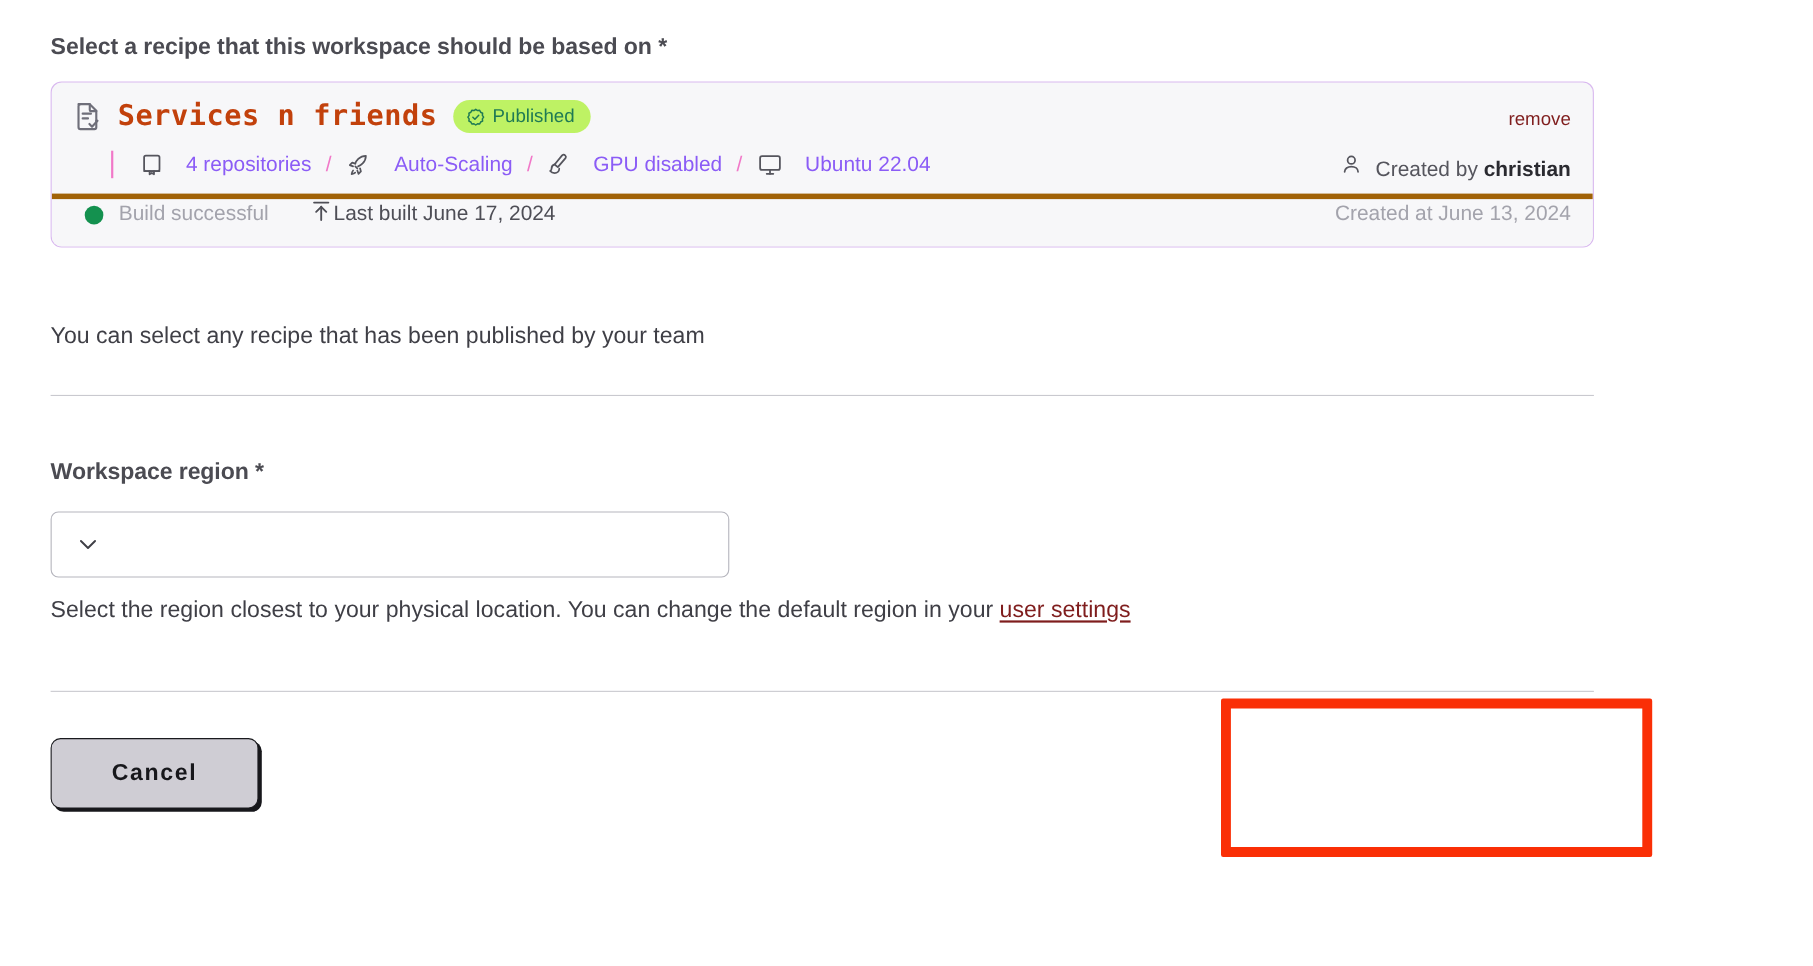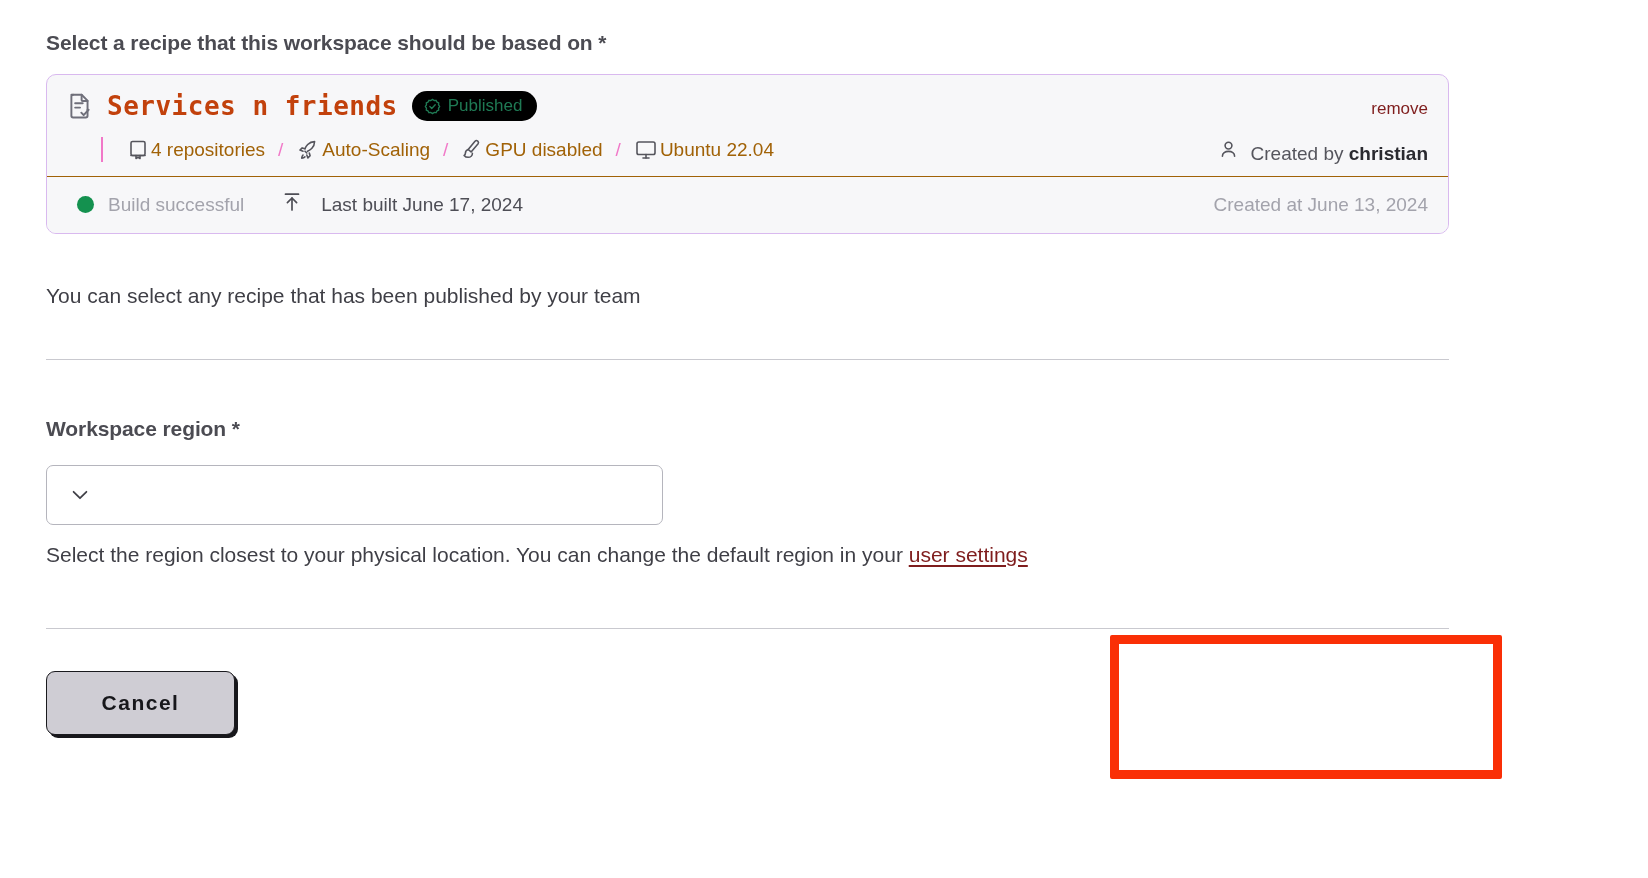--- a/index.html
+++ b/index.html
@@ -57,21 +57,21 @@
     font-size: 26px;
     font-weight: 700;
     color: #c2410c;
     letter-spacing: 0.5px;
     white-space: nowrap;
   }
   .badge {
     display: inline-flex;
     align-items: center;
     gap: 7px;
-    background: #000000;
+    background: #bef264;
     color: #1f7a54;
     border-radius: 999px;
     padding: 5px 15px 5px 12px;
     font-size: 17px;
     white-space: nowrap;
   }
   .badge svg { width: 17px; height: 17px; display:block; }
 
   .remove-link {
     position: absolute;
@@ -97,23 +97,23 @@
     width: 2px;
     height: 25px;
     background: #f178c8;
     margin-left: 34px;
     margin-right: 24px;
     flex: none;
   }
   .meta-item {
     display: flex;
     align-items: center;
-    gap: 2px;
-    font-size: 19px;
-    color: #a16207;
+    gap: 20px;
+    font-size: 19px;
+    color: #8b5cf6;
     white-space: nowrap;
   }
   .meta-item svg { display: block; flex: none; }
   .meta-sep {
     color: #f178c8;
     font-size: 19px;
     margin: 0 13px;
     flex: none;
   }
   .created-by {
@@ -124,61 +124,61 @@
     align-items: flex-end;
     gap: 12px;
     font-size: 19px;
     color: #55555d;
     white-space: nowrap;
   }
   .created-by b { color: #2a2a30; font-weight: 700; }
 
   
   .build-row {
-    border-top: 1px solid #a16207;
-    padding: 14px 20px 15px 30px;
+    border-top: 5px solid #a16207;
+    padding: 0 20px 15px 30px;
     display: flex;
     align-items: center;
     position: relative;
     background: #f7f7f9;
   }
   .dot {
     width: 17px; height: 17px; border-radius: 50%;
     background: #14914f; flex: none; margin-right: 14px;
   }
   .build-text {
     font-size: 19px;
     color: #a3a3ac;
     white-space: nowrap;
   }
   .last-built {
     display: flex;
     align-items: center;
-    gap: 18px;
+    gap: 0;
     margin-left: 37px;
     font-size: 19px;
     color: #4e4e56;
     white-space: nowrap;
   }
   .created-at {
     position: absolute;
     right: 20px;
     font-size: 19px;
     color: #a3a3ac;
     white-space: nowrap;
   }
 
   
   .helper {
     position: absolute;
     font-size: 21px;
     color: #3f3f46;
     white-space: nowrap;
   }
-  #recipe-helper { left: 46px; top: 284px; }
+  #recipe-helper { left: 46px; top: 294px; }
   #region-helper { left: 46px; top: 543px; }
   .helper a {
     color: #7f1d1d;
     text-decoration: underline;
     text-underline-offset: 3px;
   }
 
   
   .divider {
     position: absolute;

